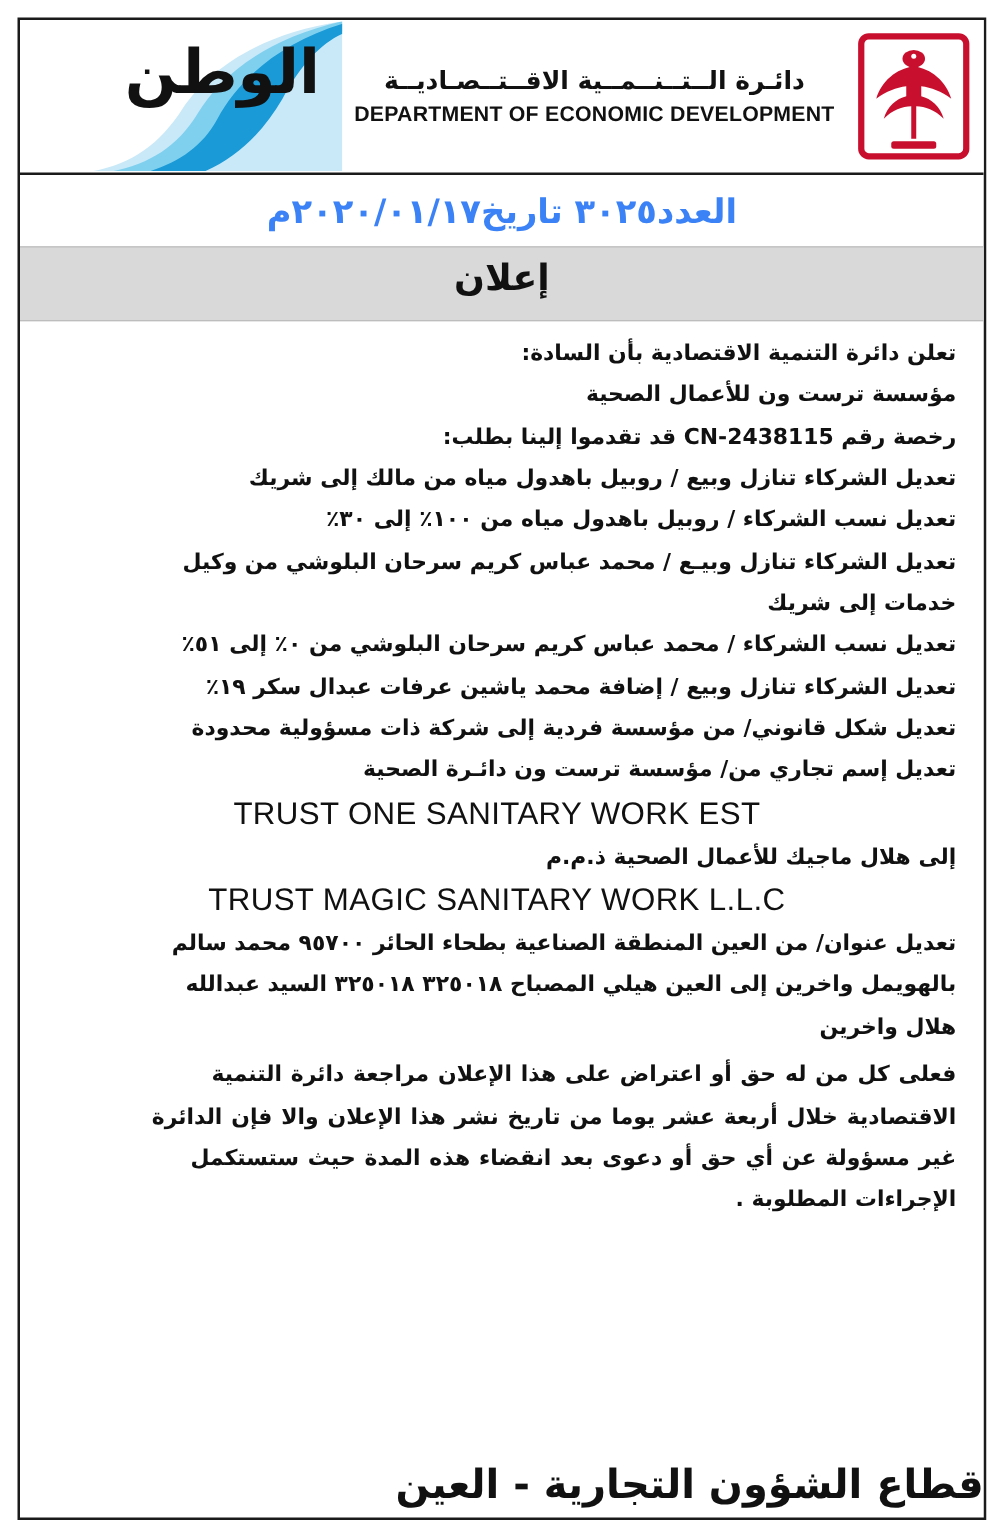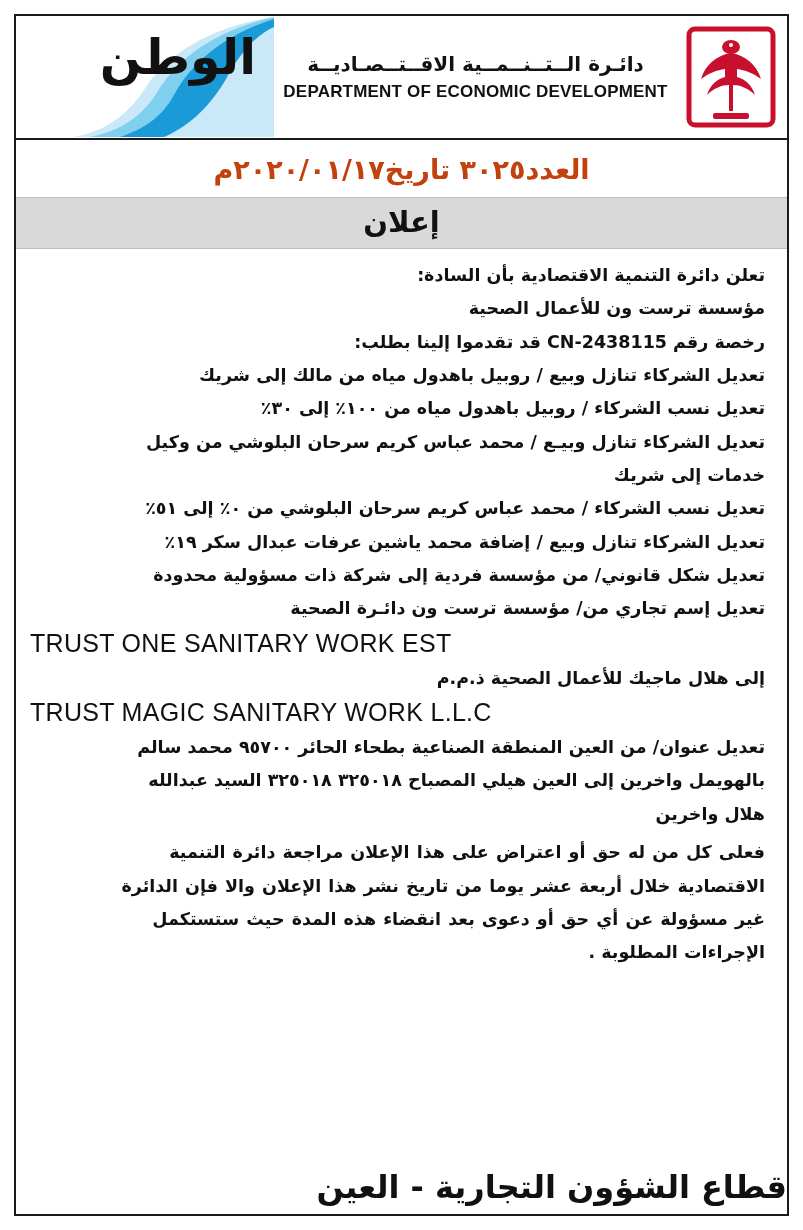--- a/index.html
+++ b/index.html
@@ -94,32 +94,32 @@
     line-height: 1;
     direction: rtl;
   }
 
   
   .issue-line {
     text-align: center;
     font-family: "DejaVu Sans", sans-serif;
     font-size: 27px;
     font-weight: bold;
-    color: #c2410c;
+    color: #3b82f6;
     padding: 14px 10px 12px 10px;
     direction: rtl;
   }
 
   
   .banner {
     background: #d9d9d9;
     border-top: 1px solid #bdbdbd;
     border-bottom: 1px solid #bdbdbd;
     text-align: center;
-    padding: 7px 0 9px 0;
+    padding: 7px 0 17px 0;
   }
   .banner-text {
     font-family: "DejaVu Sans", sans-serif;
     font-size: 29px;
     font-weight: bold;
     color: #111111;
   }
 
   
   .body {
@@ -134,21 +134,21 @@
     color: #111111;
     line-height: 1.62;
     margin: 0 0 5px 0;
     text-align: right;
   }
   .ln.en {
     font-family: "Liberation Sans", sans-serif;
     font-size: 25px;
     font-weight: normal;
     direction: ltr;
-    text-align: left;
+    text-align: center;
     letter-spacing: 0.3px;
     margin: 1px 0 6px 0;
     line-height: 1.2;
   }
   .ln.justify {
     text-align: justify;
     text-align-last: right;
     word-spacing: 1px;
   }
   .ln.gap-top { margin-top: 10px; }

